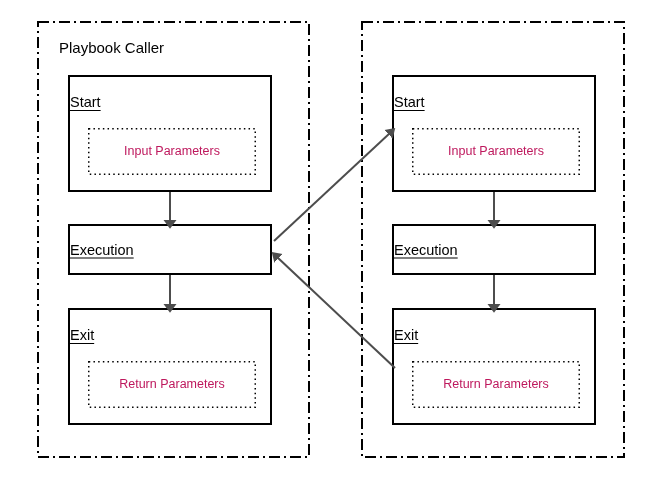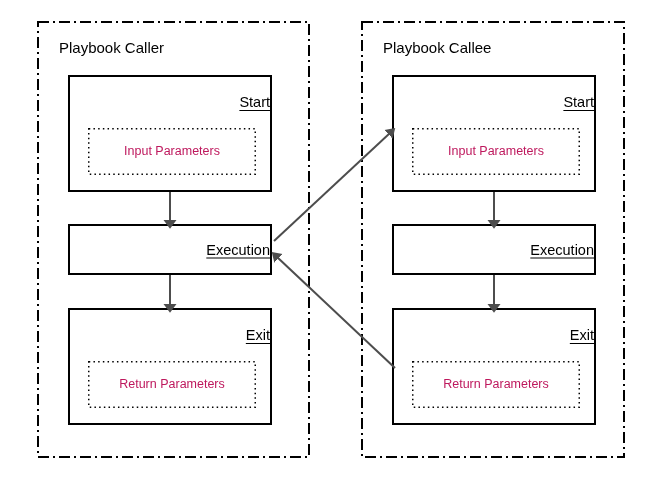--- a/index.html
+++ b/index.html
@@ -45,31 +45,30 @@
   .node {
     position: absolute;
     box-sizing: border-box;
     border: 2px solid #000000;
     background: #ffffff;
   }
   .node-title {
     position: absolute;
     left: 0;
     right: 0;
-    text-align: right;
+    text-align: left;
     font-size: 14.5px;
     line-height: 17px;
     color: #000000;
     text-decoration: underline;
     text-underline-offset: 3px;
   }
   .node-title.centered {
     top: 50%;
     transform: translateY(-50%);
-    padding-left: 8px;
   }
 
   
   .param-box {
     position: absolute;
     box-sizing: border-box;
     background: #ffffff;
   }
   .param-dots {
     position: absolute;
@@ -132,21 +131,20 @@
         </svg>
         <div class="param-label">Return Parameters</div>
       </div>
     </div>
   </div>
 
   <div class="panel" style="left:361px; top:21px; width:264px; height:437px;">
     <svg class="panel-border" width="264" height="437" viewBox="0 0 264 437">
       <rect x="1" y="1" width="262" height="435" fill="none" stroke="#000000" stroke-width="2" stroke-dasharray="11 4 2 4" stroke-linecap="butt"></rect>
     </svg>
-    <div class="panel-title">Playbook Callee</div>
 
     <div class="node" style="left:31px; top:54px; width:204px; height:117px;">
       <div class="node-title" style="top:17px;">Start</div>
       <div class="param-box" style="left:18px; top:51px; width:168px; height:47px;">
         <svg class="param-dots" width="168" height="47" viewBox="0 0 168 47">
           <rect x="0.75" y="0.75" width="166.5" height="45.5" fill="none" stroke="#000000" stroke-width="1.5" stroke-dasharray="1.5 3.2" stroke-linecap="butt"></rect>
         </svg>
         <div class="param-label">Input Parameters</div>
       </div>
     </div>

